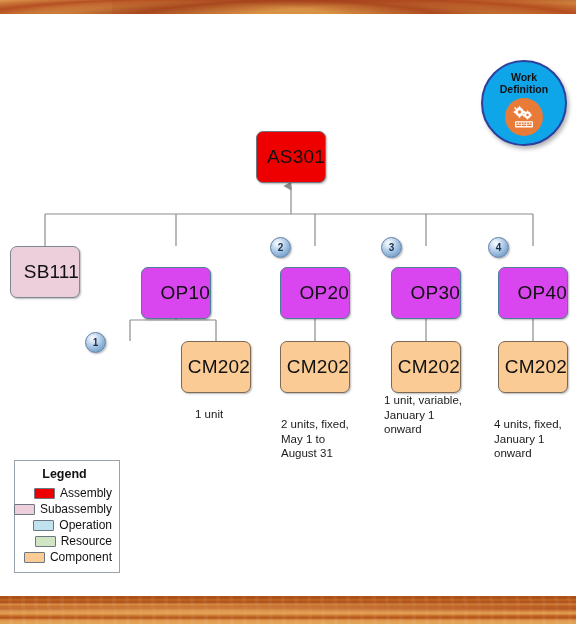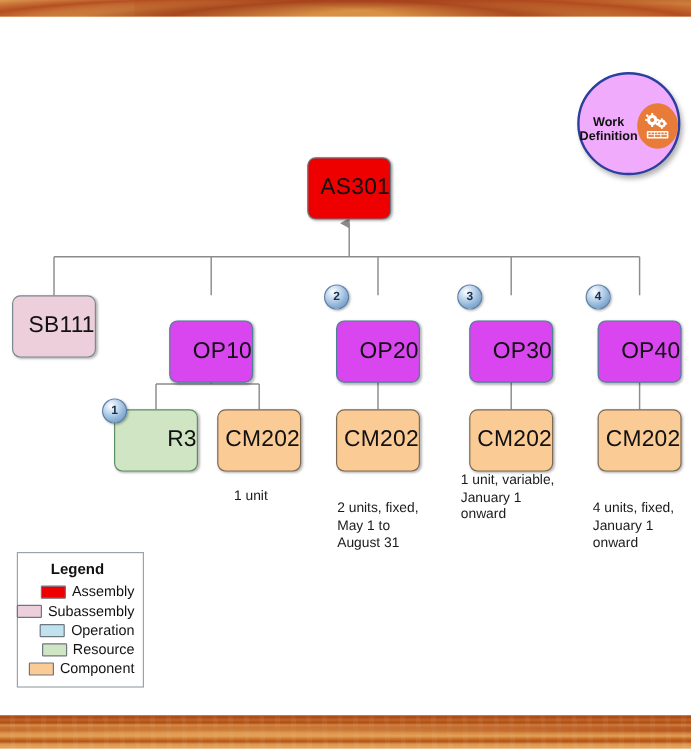--- a/index.html
+++ b/index.html
@@ -173,25 +173,25 @@
   }
 
   
   .wd-badge {
     position: absolute;
     left: 481px;
     top: 46px;
     width: 82px;
     height: 82px;
     border-radius: 50%;
-    background: #f0abfc;
+    background: #0ea5e9;
     border: 2px solid #2b3f9e;
     box-shadow: 2px 3px 4px rgba(0,0,0,0.3);
     display: flex;
-    flex-direction: row;
+    flex-direction: column;
     align-items: center;
   }
   .wd-title {
     margin-top: 9px;
     font-size: 10.5px;
     font-weight: bold;
     color: #111;
     text-align: center;
     line-height: 12px;
   }
@@ -253,23 +253,20 @@
       <span>OP10</span>
     </div>
   <div class="node operation" style="left:280px;top:232px;width:70px;height:52px;">
       <span>OP20</span>
     </div>
   <div class="node operation" style="left:391px;top:232px;width:70px;height:52px;">
       <span>OP30</span>
     </div>
   <div class="node operation" style="left:498px;top:232px;width:70px;height:52px;">
       <span>OP40</span>
-    </div>
-  <div class="node resource" style="left:95px;top:327px;width:70px;height:52px;">
-      <span>R3</span>
     </div>
   <div class="node component" style="left:181px;top:327px;width:70px;height:52px;">
       <span>CM202</span>
     </div>
   <div class="node component" style="left:280px;top:327px;width:70px;height:52px;">
       <span>CM202</span>
     </div>
   <div class="node component" style="left:391px;top:327px;width:70px;height:52px;">
       <span>CM202</span>
     </div>

